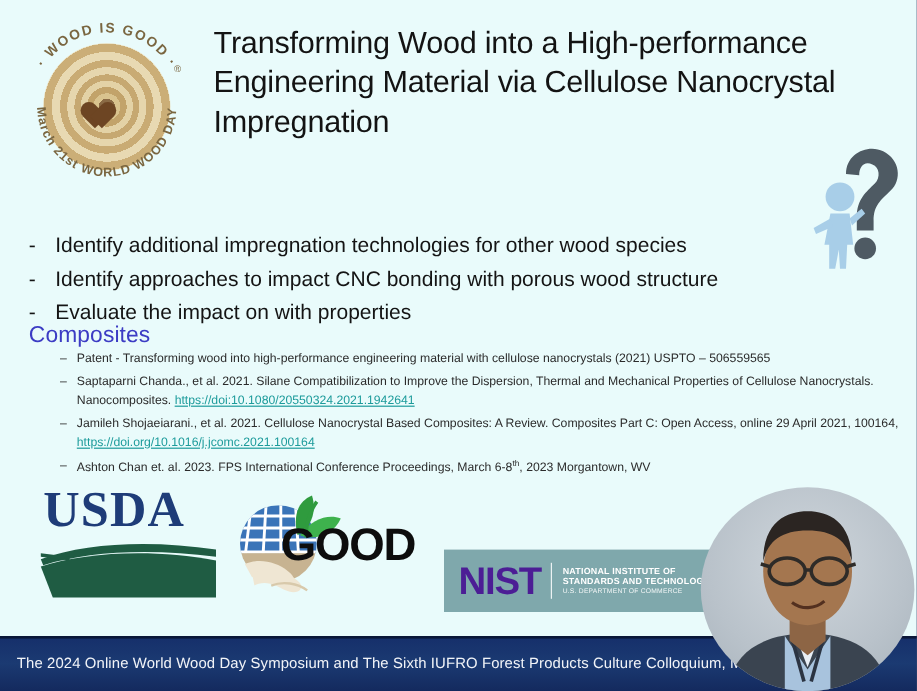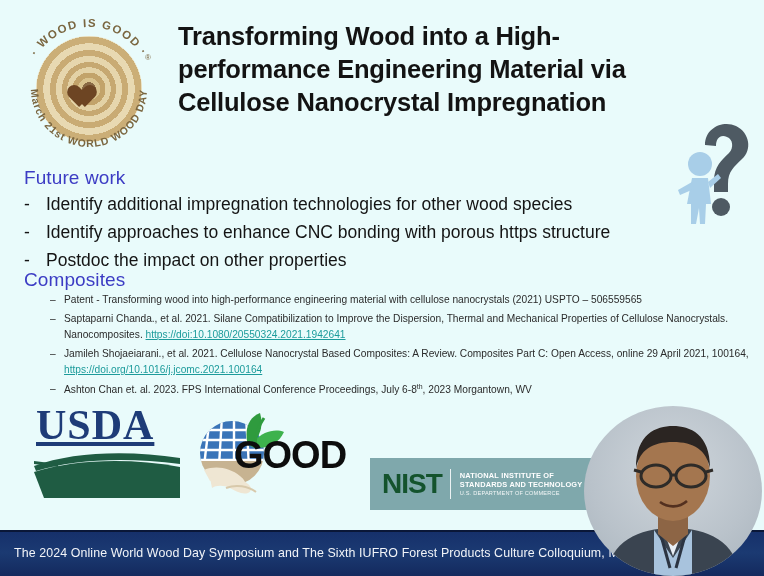--- a/index.html
+++ b/index.html
@@ -57,21 +57,21 @@
     font-family:"Liberation Sans", sans-serif;
     font-size:10.5px;font-weight:bold;fill:#7a6640;letter-spacing:0.9px;
   }
   #wwd-logo .reg{
     font-family:"Liberation Sans", sans-serif;font-size:8px;fill:#7a6640;
   }
 
   
   #title{
     position:absolute;left:178px;top:20px;width:520px;
-    font-size:25.5px;font-weight:bold;line-height:1.30;
+    font-size:25.5px;font-weight:normal;line-height:1.30;
     color:#131313;letter-spacing:-0.2px;
   }
 
   
   #qmark{position:absolute;left:672px;top:112px;width:92px;height:118px;}
 
   
   .sec-head{
     position:absolute;font-size:19px;color:#3c3cc4;font-weight:normal;
     letter-spacing:0.1px;
@@ -98,21 +98,20 @@
   #ref-list .txt{flex:1;}
   .lnk{color:#1c9b9b;text-decoration:underline;}
   sup{font-size:0.68em;}
 
   
   #usda{position:absolute;left:32px;top:404px;width:150px;height:96px;}
   #usda .word{
     position:absolute;left:4px;top:0;font-family:"Liberation Serif", serif;
     font-size:42px;font-weight:bold;color:#1e3c78;letter-spacing:1px;
     line-height:1;
-    text-decoration:underline;
   }
   #usda svg{position:absolute;left:0;top:44px;}
 
   
   #nifa{position:absolute;left:186px;top:408px;width:132px;height:94px;}
   #nifa .word{
     position:absolute;left:48px;top:28px;font-family:"Liberation Sans", sans-serif;
     font-size:38px;font-weight:bold;color:#0d0d0d;letter-spacing:-1px;line-height:1;
   }
   #nifa svg{position:absolute;left:0;top:0;}
@@ -127,22 +126,22 @@
     position:absolute;left:328px;top:411px;font-size:15.5px;color:#b33a4a;
     white-space:nowrap;
   }
 
   
   #nist{
     position:absolute;left:370px;top:458px;width:250px;height:52px;
     background:#7fa8ac;display:flex;align-items:center;
   }
   #nist .mark{
-    font-family:"Liberation Sans", sans-serif;font-size:28px;font-weight:bold;
-    color:#14532d;letter-spacing:-1px;margin-left:12px;line-height:1;
+    font-family:"Liberation Sans", sans-serif;font-size:32px;font-weight:bold;
+    color:#4c1d95;letter-spacing:-1px;margin-left:12px;line-height:1;
   }
   #nist .bar{width:1px;height:30px;background:#ffffff;margin:0 9px 0 8px;opacity:.85;}
   #nist .sub{color:#ffffff;font-size:7.4px;font-weight:bold;line-height:1.32;letter-spacing:.2px;}
   #nist .sub .dept{font-size:5.6px;font-weight:normal;opacity:.9;}
 
   
   #webcam{
     position:absolute;left:584px;top:406px;width:178px;height:170px;
     border-radius:50%;overflow:hidden;
     background:radial-gradient(circle at 50% 38%,#cfd6dc 0%,#b9c2ca 60%,#a7b2bb 100%);
@@ -192,55 +191,54 @@
       <path d="M33 33 C33 15, 52 8, 64 14 C78 21, 80 38, 70 47 C62 55, 56 59, 56 72 L56 80 L42 80 L42 69 C42 54, 50 48, 57 41 C62 36, 61 27, 55 25 C48 22, 44 27, 44 34 Z" fill="#4e5a63"></path>
       <circle cx="49" cy="95" r="9" fill="#4e5a63"></circle>
 
       <circle cx="28" cy="52" r="12" fill="#a8cee8"></circle>
       <path d="M20 66 L36 66 L39 92 L34 92 L33 112 L28 112 L27 96 L24 112 L19 112 L19 92 L15 92 Z" fill="#a8cee8"></path>
       <path d="M20 70 L6 78 L8 83 L22 77 Z" fill="#a8cee8"></path>
       <path d="M36 70 L46 62 L49 66 L38 76 Z" fill="#a8cee8"></path>
     </svg>
   </div>
 
-  <div class="sec-head" id="fw-head">Future work</div>
 
   <div id="fw-list">
     <div class="row">
       <span class="dash">-</span>
       <span class="txt">Identify additional impregnation technologies for other wood species</span>
     </div>
     <div class="row">
       <span class="dash">-</span>
-      <span class="txt">Identify approaches to enhance CNC bonding with porous https structure</span>
+      <span class="txt">Identify approaches to impact CNC bonding with porous wood structure</span>
     </div>
     <div class="row">
       <span class="dash">-</span>
-      <span class="txt">Postdoc the impact on other properties</span>
+      <span class="txt">Evaluate the impact on with properties</span>
     </div>
   </div>
 
   <div class="sec-head" id="ref-head">Composites</div>
 
   <div id="ref-list">
     <div class="row">
       <span class="dash">–</span>
       <span class="txt">Patent - Transforming wood into high-performance engineering material with cellulose nanocrystals (2021) USPTO – 506559565</span>
     </div>
     <div class="row">
       <span class="dash">–</span>
       <span class="txt"><span>Saptaparni Chanda., et al. 2021. Silane Compatibilization to Improve the Dispersion, Thermal and Mechanical Properties of Cellulose Nanocrystals. Nanocomposites. </span><a class="lnk" href="#">https://doi:10.1080/20550324.2021.1942641</a></span>
     </div>
     <div class="row">
       <span class="dash">–</span>
       <span class="txt"><span>Jamileh Shojaeiarani., et al. 2021. Cellulose Nanocrystal Based Composites: A Review. Composites Part C: Open Access, online 29 April 2021, 100164, </span><a class="lnk" href="#">https://doi.org/10.1016/j.jcomc.2021.100164</a></span>
     </div>
     <div class="row">
       <span class="dash">–</span>
-      <span class="txt"><span>Ashton Chan et. al. 2023. FPS International Conference Proceedings, July 6-8</span><sup>th</sup><span>, 2023 Morgantown, WV</span></span>
+      <span class="txt"><span>Ashton Chan et. al. 2023. FPS International Conference Proceedings, March 6-8</span><sup>th</sup><span>, 2023 Morgantown, WV</span></span>
     </div>
   </div>
 
   <div id="usda">
     <div class="word">USDA</div>
     <svg width="150" height="52" viewBox="0 0 150 52">
       <path d="M2 18 C40 4, 95 2, 148 10 L148 16 C95 9, 42 11, 4 23 Z" fill="#1f5c43"></path>
       <path d="M2 24 C40 12, 95 9, 148 19 L148 50 L12 50 Z" fill="#1f5c43"></path>
       <path d="M2 13 L26 16 L26 19 L2 16 Z" fill="#1f5c43"></path>
     </svg>

